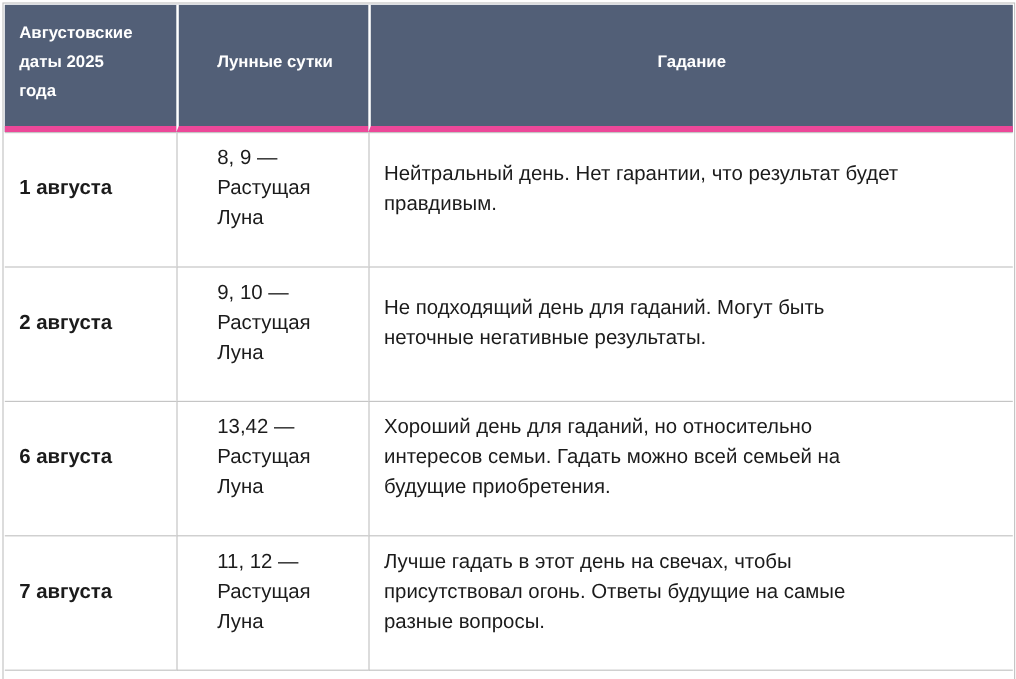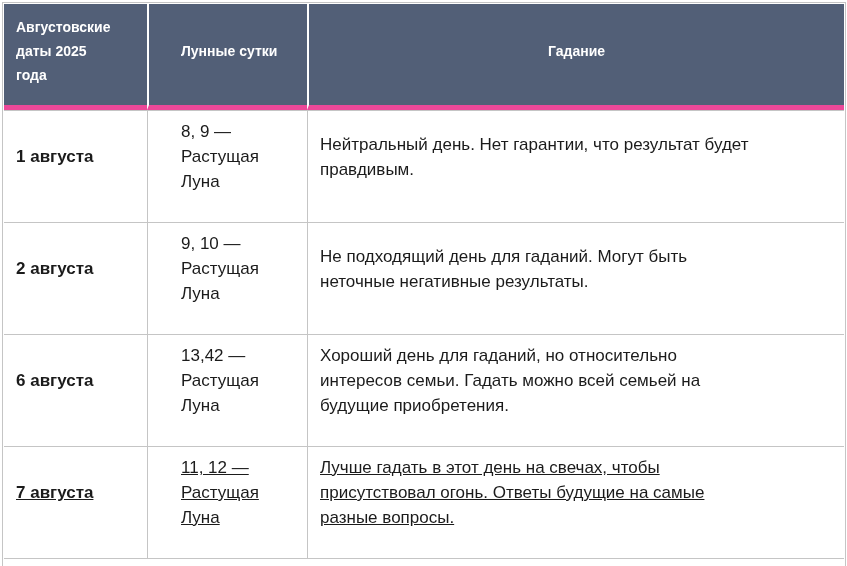--- a/index.html
+++ b/index.html
@@ -54,21 +54,21 @@
     vertical-align: middle;
     text-align: left;
     padding: 8px 12px 28px 12px;
     height: 75px;
     border-top: 1px solid #c5c5c5;
     white-space: pre-line;
     box-sizing: content-box;
     overflow: hidden;
   }
   td + td { border-left: 1px solid #c5c5c5; }
-  tbody tr:last-child td { border-bottom: 1px solid #c5c5c5; text-decoration: underline; }
+  tbody tr:last-child td { border-bottom: 1px solid #c5c5c5; }
 
   td.col-date { font-weight: bold; }
   td.col-lunar_day { padding-left: 33px; }
 </style>
 </head>
 <body>
 
 <div class="table-outer">
   <table class="cal-table">
     <colgroup>

